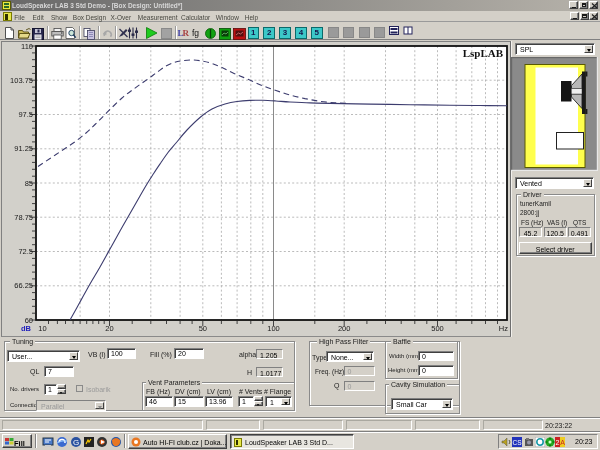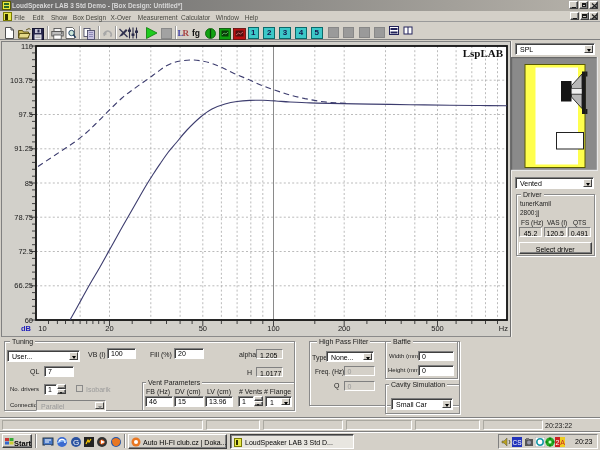--- a/index.html
+++ b/index.html
@@ -124,21 +124,21 @@
     </g>
   </svg>
 <svg class="abs" style="left:145px;top:27px" width="13" height="12" viewBox="0 0 13 12">
     <path d="M1.5,0.5 L12,6 L1.5,11.5 z" fill="#1ecb1e" stroke="#0a7a0a" stroke-width="0.8"></path>
   </svg>
 <svg class="abs" style="left:161px;top:28px" width="11" height="11" viewBox="0 0 11 11">
     <rect x="0.5" y="0.5" width="10" height="10" fill="#a2a2a2" stroke="#8a8a8a"></rect>
   </svg>
 <div class="abs" style="left:175px;top:26px;width:1px;height:13px;background:#9a9a9a;box-shadow:1px 0 0 #fff;"></div>
 <div class="abs" style="left:177.5px;top:27.5px;width:13px;height:12px;font-size:9px;font-weight:bold;color:#4444a8;line-height:11px;letter-spacing:-1px;font-family:'Liberation Serif',serif;">L<span style="color:#a84444">R</span></div>
-<div class="abs" style="left:192px;top:27.5px;width:11px;height:11px;font-size:8.5px;font-weight:bold;color:#111;line-height:10px;">fg</div>
+<div class="abs" style="left:192px;top:27.5px;width:11px;height:11px;font-size:8.5px;font-weight:normal;color:#111;line-height:10px;">fg</div>
 <svg class="abs" style="left:205px;top:28px" width="11" height="11" viewBox="0 0 11 11">
     <circle cx="5.5" cy="5.5" r="5" fill="#12a112" stroke="#085a08" stroke-width="0.8"></circle>
     <line x1="5.5" y1="1" x2="5.5" y2="10" stroke="#064006" stroke-width="1.3"></line>
   </svg>
 <svg class="abs" style="left:219px;top:27.5px" width="12" height="12" viewBox="0 0 12 12">
     <rect x="0.5" y="0.5" width="11" height="11" fill="#0fa00f" stroke="#054d05" stroke-width="0.8"></rect>
     <rect x="2.5" y="2.5" width="7" height="6" fill="#0a3d0a"></rect>
     <path d="M3,7 l2,-2 2,1 2,-2" stroke="#7c7" stroke-width="0.7" fill="none"></path>
   </svg>
 <svg class="abs" style="left:233px;top:27.5px" width="13" height="12" viewBox="0 0 13 12">
@@ -436,21 +436,21 @@
 <div class="abs" style="left:545px;top:422px;font-size:7px;color:#1c1c1c;">20:23:22</div>
 
 <div class="abs" style="left:0;top:432px;width:600px;height:18px;background:#d4d0c8;border-top:1px solid #fff;box-shadow:0 -1px 0 #808080;"></div>
 <div class="abs btn3d" style="left:2px;top:434px;width:30px;height:14px;">
     <svg class="abs" style="left:2px;top:2px;" width="9" height="9" viewBox="0 0 9 9">
       <rect x="0" y="1" width="4" height="3" fill="#c33"></rect>
       <rect x="4.5" y="1" width="4" height="3" fill="#3a3"></rect>
       <rect x="0" y="4.5" width="4" height="3" fill="#36c"></rect>
       <rect x="4.5" y="4.5" width="4" height="3" fill="#cc3"></rect>
     </svg>
-    <span style="position:absolute;left:11px;top:3.5px;font-size:7.5px;font-weight:bold;color:#000;">Start</span>
+    <span style="position:absolute;left:11px;top:3.5px;font-size:7.5px;font-weight:bold;color:#000;">Fill</span>
   </div>
 <div class="abs" style="left:35px;top:434px;width:2px;height:14px;border-left:1px solid #808080;border-right:1px solid #fff;"></div>
 <svg class="abs" style="left:42px;top:436px;" width="12" height="12" viewBox="0 0 12 12">
     <rect x="1" y="2" width="10" height="7" fill="#4a7ac8" stroke="#234"></rect>
     <rect x="3" y="9" width="6" height="2" fill="#ccc"></rect>
     <path d="M3,4 h6 M3,6 h4" stroke="#fff"></path>
   </svg>
 <svg class="abs" style="left:56px;top:436px;" width="12" height="12" viewBox="0 0 12 12">
     <circle cx="6" cy="6" r="5" fill="#3a6ad0"></circle>
     <path d="M3,6 a3,3 0 1 1 6,1" fill="none" stroke="#fff" stroke-width="1.4"></path>

